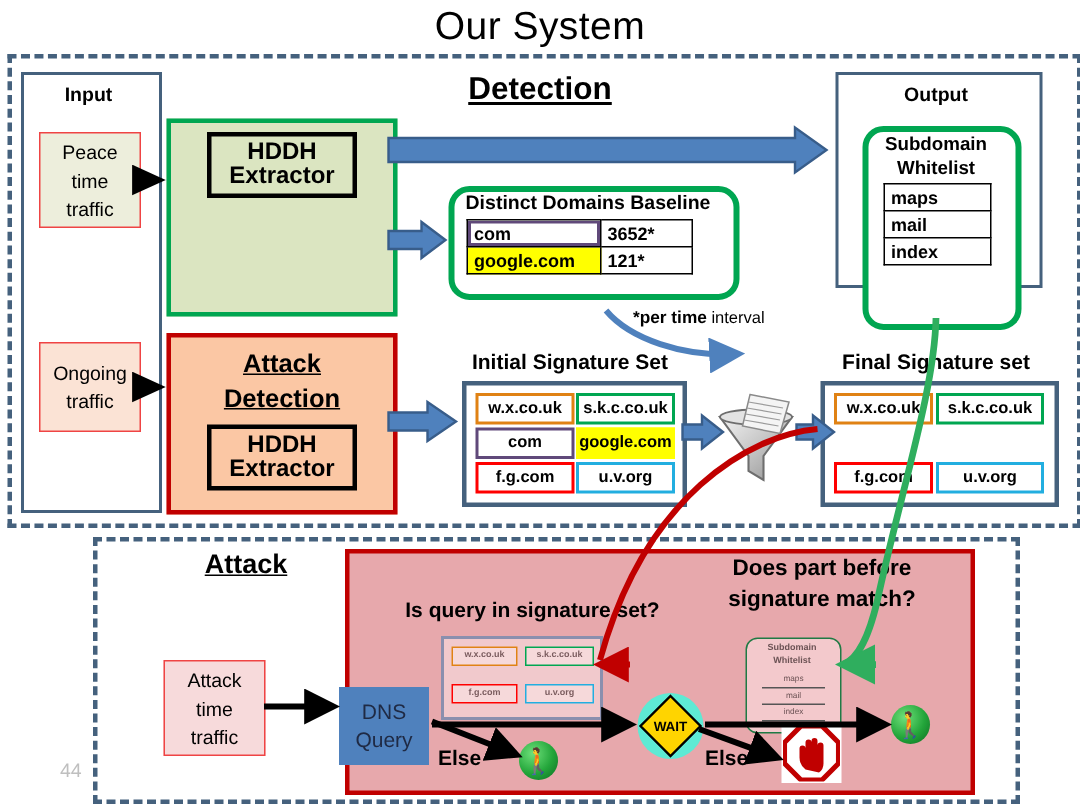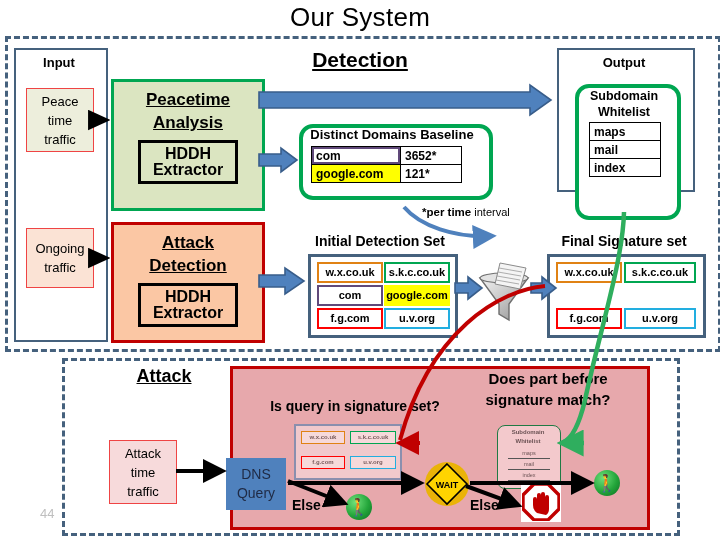--- a/index.html
+++ b/index.html
@@ -88,21 +88,21 @@
   #q-sig-text{left:255px;top:398px;width:200px;text-align:center;font-size:14px;font-weight:bold;}
   #q-match-text{left:468px;top:368px;width:160px;text-align:center;font-size:15px;font-weight:bold;line-height:21px;}
   #mini-sigbox{left:294px;top:424px;width:104px;height:52px;border:2px solid #8a8fae;background:#f1c9cc;}
   .mini-chip{position:absolute;border:1.5px solid;background:#f6d9da;font-size:6px;font-weight:bold;
     text-align:center;line-height:11px;height:11px;white-space:nowrap;color:#7a5c5e;}
   #mini-whitelist{left:497px;top:425px;width:62px;height:62px;border:1.5px solid #1f7a44;border-radius:8px;background:#f3c9cc;}
   #mini-wl-title{left:497px;top:428px;width:62px;text-align:center;font-size:6px;font-weight:bold;line-height:9px;color:#6b5254;}
   #mini-wl-rows{left:508px;top:448px;width:42px;}
   #mini-wl-rows div{border-bottom:1px solid #555;font-size:5.5px;text-align:center;height:10px;line-height:10px;color:#6b5254;}
   
-  .wait-sign{left:425px;top:462px;width:44px;height:44px;background:#eab308;
+  .wait-sign{left:425px;top:462px;width:44px;height:44px;background:#5eead4;
      display:flex;align-items:center;justify-content:center;border-radius:22px;}
   .stop-sign{left:521px;top:482px;width:40px;height:40px;background:#fff;display:flex;align-items:center;justify-content:center;}
   .go-sign{position:absolute;width:26px;height:26px;border-radius:50%;
      background:radial-gradient(circle at 35% 32%, #6ee07a 0%, #23a53a 55%, #0c6b22 100%);
      display:flex;align-items:center;justify-content:center;color:#fff;font-size:17px;line-height:17px;}
   #go-1{left:346px;top:494px;}
   #go-2{left:594px;top:470px;}
   .else-lbl{position:absolute;font-size:14px;font-weight:bold;}
   #else-1{left:292px;top:497px;}
   #else-2{left:470px;top:497px;}
@@ -126,24 +126,20 @@
   <span>time</span>
   <span>traffic</span>
 </div>
 
 <div class="abs io-box" id="ongoing-traffic">
   <span>Ongoing</span>
   <span>traffic</span>
 </div>
 
 <div class="abs module" id="peacetime-analysis">
-  <div class="module-title">
-    <div>Peacetime</div>
-    <div>Analysis</div>
-  </div>
   <div class="hddh">
     <div>HDDH</div>
     <div>Extractor</div>
   </div>
 </div>
 
 <div class="abs module" id="attack-detection">
   <div class="module-title">
     <div>Attack</div>
     <div>Detection</div>
@@ -184,21 +180,21 @@
       </tr>
   <tr>
         <td>mail</td>
       </tr>
   <tr>
         <td>index</td>
       </tr>
 </tbody>
   </table>
 
-<div class="abs sigset-title" id="initial-sig-title">Initial Detection Set</div>
+<div class="abs sigset-title" id="initial-sig-title">Initial Signature Set</div>
 <div class="abs sigbox" id="initial-sig-box">
   <div class="sigchip" style="left: 6px; top: 5px; width: 62px; border-color: rgb(224, 130, 20);">w.x.co.uk</div>
   <div class="sigchip" style="left: 73px; top: 5px; width: 62px; border-color: rgb(0, 166, 81);">s.k.c.co.uk</div>
   <div class="sigchip" style="left: 6px; top: 28px; width: 62px; border-color: rgb(96, 73, 122);">com</div>
   <div class="sigchip" style="left: 73px; top: 28px; width: 62px; border-color: rgb(255, 255, 0); background: rgb(255, 255, 0);">google.com</div>
   <div class="sigchip" style="left: 6px; top: 51px; width: 62px; border-color: rgb(255, 0, 0);">f.g.com</div>
   <div class="sigchip" style="left: 73px; top: 51px; width: 62px; border-color: rgb(34, 174, 224);">u.v.org</div>
 </div>
 
 <div class="abs sigset-title" id="final-sig-title">Final Signature set</div>

